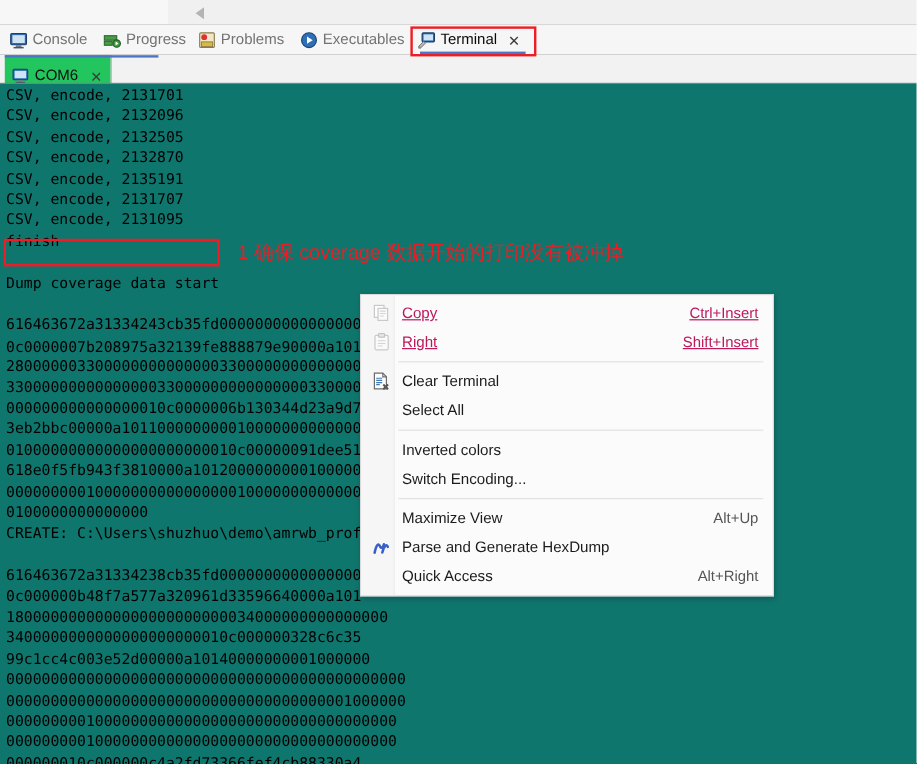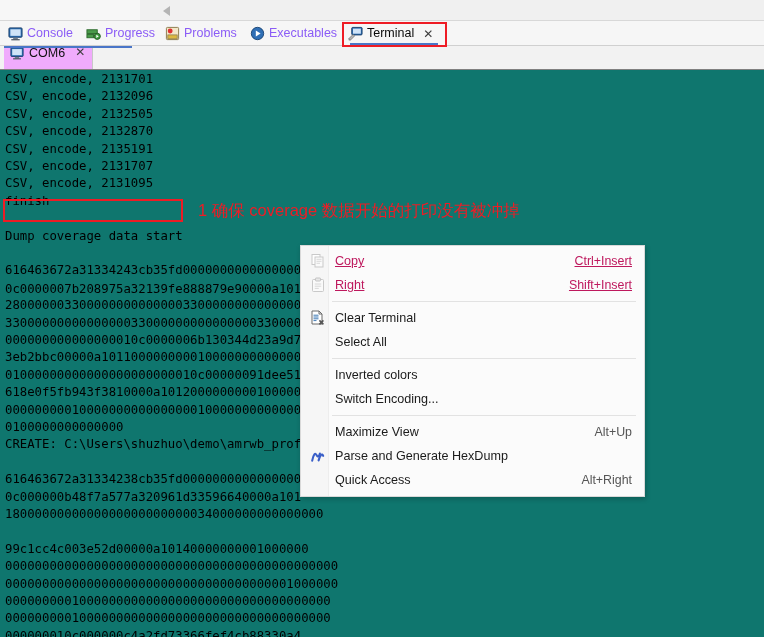--- a/index.html
+++ b/index.html
@@ -40,21 +40,21 @@
   }
 
   
   .viewtabs {
     position: absolute; left: 0; top: 21px; width: 764px; height: 25px;
     background: #f6f6f6;
   }
   .viewtab {
     position: absolute; top: 0; height: 25px;
     display: flex; align-items: center; gap: 4px;
-    font-size: 12.5px; color: #8b5cf6;
+    font-size: 12.5px; color: #737373;
     white-space: nowrap;
   }
   .viewtab.active { color: #0a0a0a; }
   .viewtab .tablabel { line-height: 1; padding-bottom: 1px;}
   .tab-underline {
     position: absolute; height: 2px; background: #4a76c8;
   }
   .tab-close {
     font-size: 12px; color: #3c3c3c; margin-left: 5px; line-height: 1;
   }
@@ -63,23 +63,23 @@
     background: #d0d0d0;
   }
 
   
   .termtabbar {
     position: absolute; left: 0; top: 46px; width: 764px; height: 24px;
     background: #f2f2f2;
   }
   .termtab {
     position: absolute; left: 4px; top: 0px; height: 24px;
-    background: #f0abfc;
+    background: #22c55e;
     border-right: 1px solid #c8c8c8;
-    display: flex; align-items: flex-start; gap: 5px;
+    display: flex; align-items: flex-end; gap: 5px;
     padding: 0 7px 0 6px;
     font-size: 12.5px; color: #111;
   }
   .termtab-topline {
     position: absolute; left: 4px; top: 46px; width: 128px; height: 2px;
     background: #4a76c8;
   }
   .termtabbar-bottomline {
     position: absolute; left: 0; top: 69px; width: 764px; height: 1px;
     background: #808080;
@@ -261,20 +261,21 @@
       <div class="cline" style="top: 263px;">000000000000000010c0000006b130344d23a9d77</div>
       <div class="cline" style="top: 280.4px;">3eb2bbc00000a101100000000010000000000000000</div>
       <div class="cline" style="top: 297.8px;">01000000000000000000000010c00000091dee512</div>
       <div class="cline" style="top: 315.2px;">618e0f5fb943f3810000a10120000000001000000</div>
       <div class="cline" style="top: 332.6px;">0000000001000000000000000010000000000000000</div>
       <div class="cline" style="top: 350px;">0100000000000000</div>
       <div class="cline" style="top: 367.4px;">CREATE: C:\Users\shuzhuo\demo\amrwb_profili</div>
       <div class="cline" style="top: 402.2px;">616463672a31334238cb35fd00000000000000001</div>
       <div class="cline" style="top: 419.6px;">0c000000b48f7a577a320961d33596640000a101</div>
       <div class="cline" style="top: 437px;">1800000000000000000000000034000000000000000</div>
+      <div class="cline" style="top: 454.4px;">3400000000000000000000010c000000328c6c35</div>
       <div class="cline" style="top: 471.8px;">99c1cc4c003e52d00000a10140000000001000000</div>
       <div class="cline" style="top: 489.2px;">000000000000000000000000000000000000000000000</div>
       <div class="cline" style="top: 506.6px;">000000000000000000000000000000000000001000000</div>
       <div class="cline" style="top: 524px;">00000000010000000000000000000000000000000000</div>
       <div class="cline" style="top: 541.4px;">00000000010000000000000000000000000000000000</div>
       <div class="cline" style="top: 558.8px;">000000010c000000c4a2fd73366fef4cb88330a4</div>
     </div>
 
   <div class="redbox" style="left:3px; top:199px; width:180px; height:23px;"></div>
   <div class="redtext" style="left:198px; top:200px; font-size:16.5px;">1 确保 coverage 数据开始的打印没有被冲掉</div>

